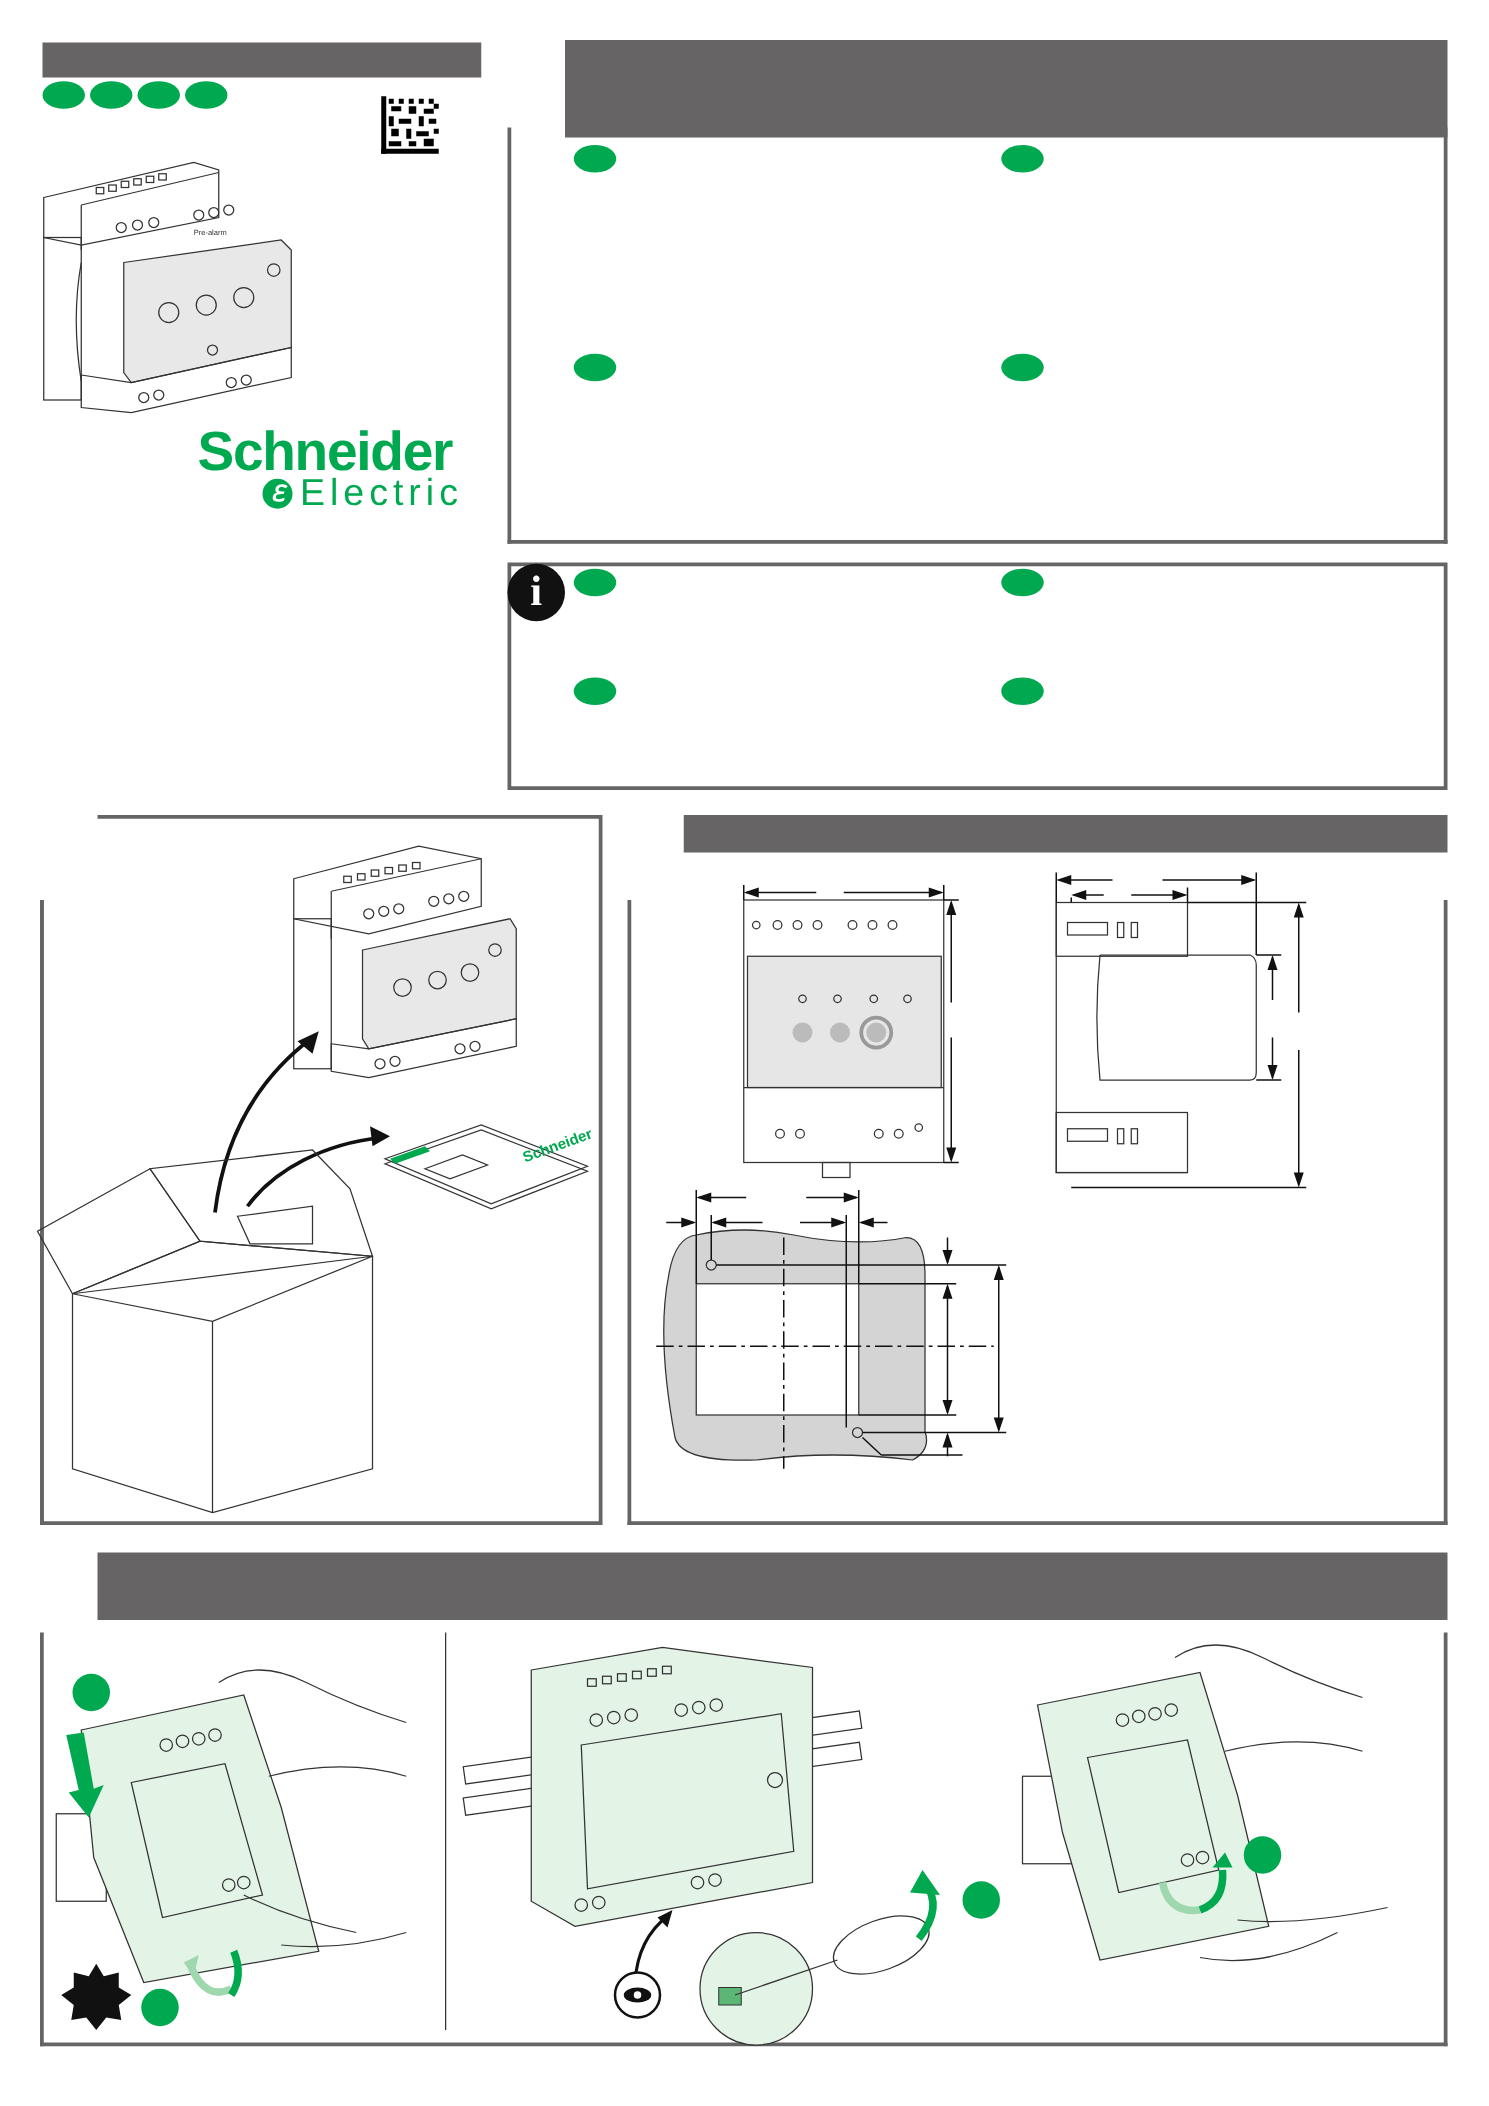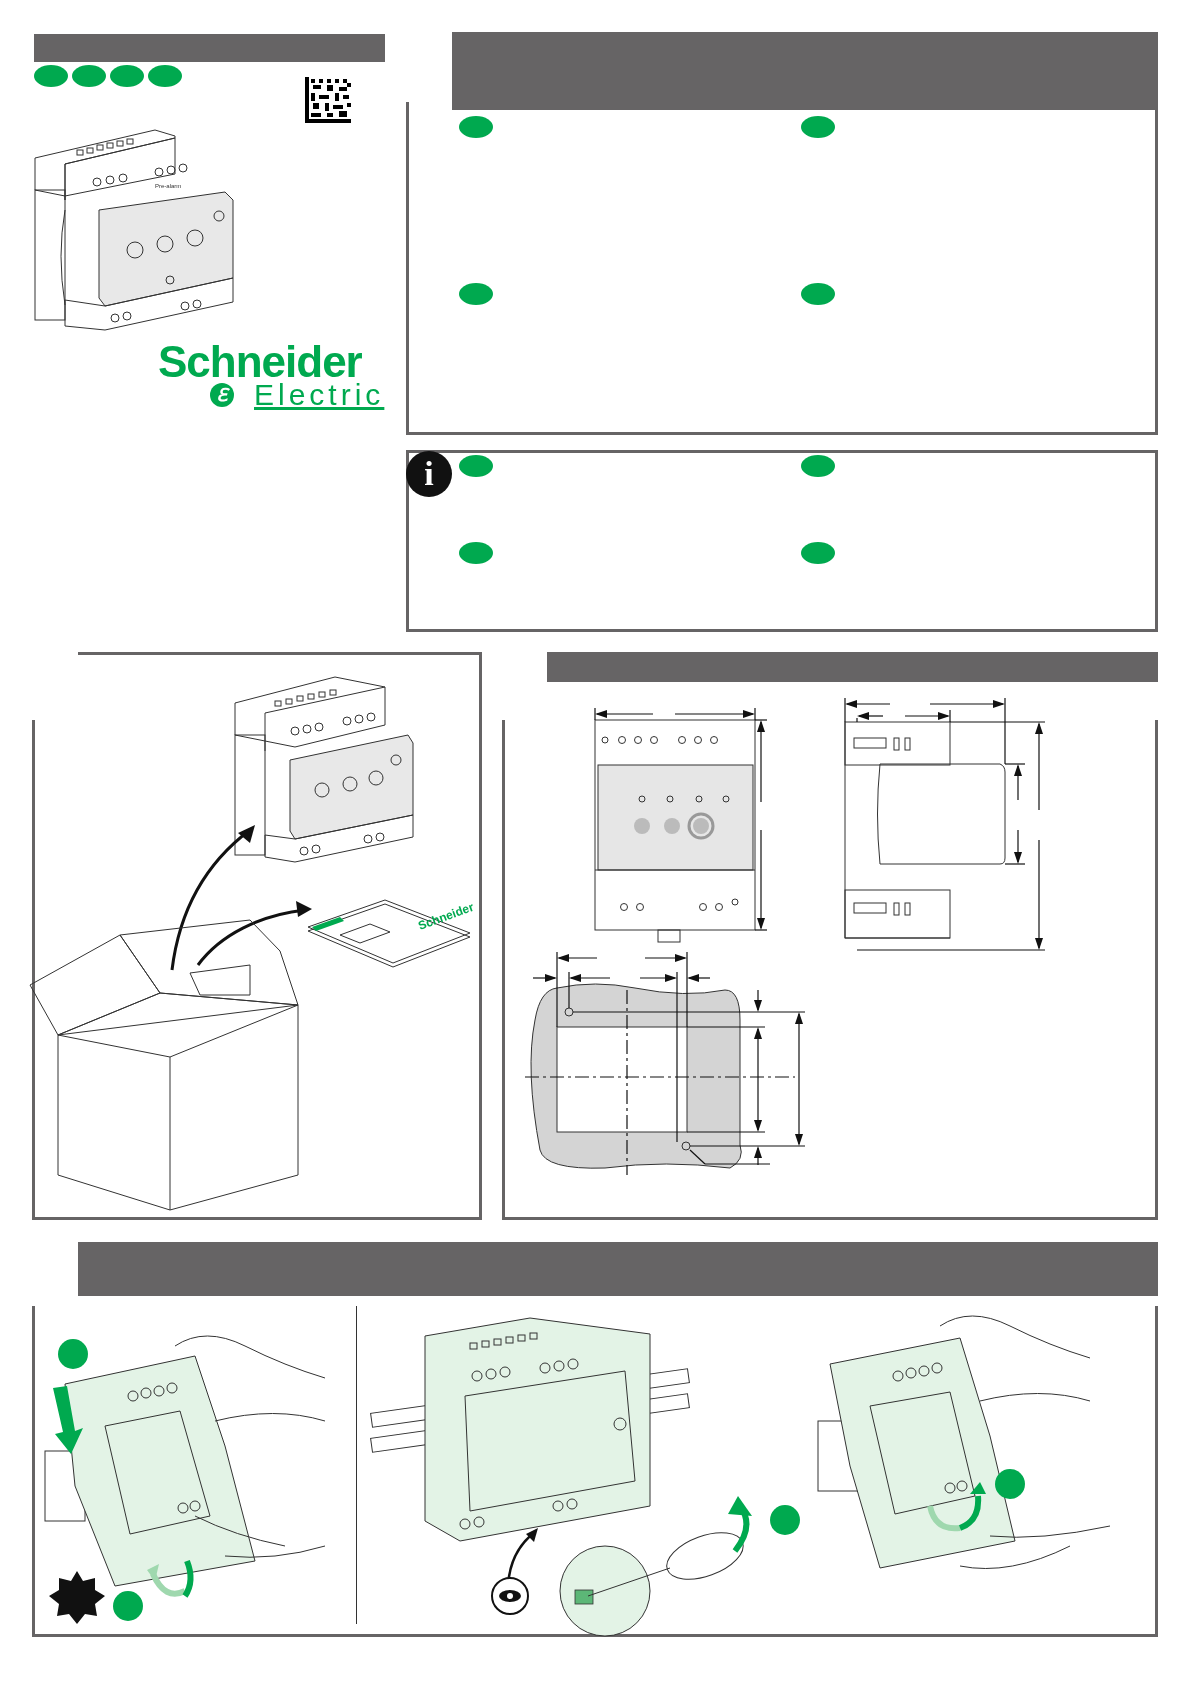--- a/index.html
+++ b/index.html
@@ -88,21 +88,21 @@
       <circle cx="92" cy="186" r="4"></circle>
       <circle cx="150" cy="176" r="4"></circle>
       <circle cx="162" cy="174" r="4"></circle>
     </g>
 </svg>
 
 <div class="abs" style="left:158px;top:340px;width:230px;">
   <div style="font-family:'Liberation Sans',sans-serif;font-weight:bold;font-size:44px;color:#00a94f;line-height:44px;letter-spacing:-1px;">Schneider</div>
   <div style="display:flex;align-items:center;margin-left:52px;margin-top:-4px;">
     <span style="display:inline-block;width:24px;height:24px;border-radius:50%;background:#00a94f;color:#fff;font-weight:bold;font-size:18px;text-align:center;line-height:24px;font-style:italic;">ℇ</span>
-    <span style="font-size:30px;color:#00a94f;letter-spacing:4px;margin-left:20px;line-height:30px;text-decoration:underline;">Electric</span>
+    <span style="font-size:30px;color:#00a94f;letter-spacing:4px;margin-left:6px;line-height:30px;">Electric</span>
   </div>
 </div>
 
 <div class="abs bar" style="left:452px;top:32px;width:706px;height:78px;"></div>
 
 <div class="frame" style="left:406px;top:102px;width:752px;height:333px;border-top:none;"></div>
 <span class="pill" style="left:459px;top:116px;"></span>
 <span class="pill" style="left:801px;top:116px;"></span>
 <span class="pill" style="left:459px;top:283px;"></span>
 <span class="pill" style="left:801px;top:283px;"></span>

